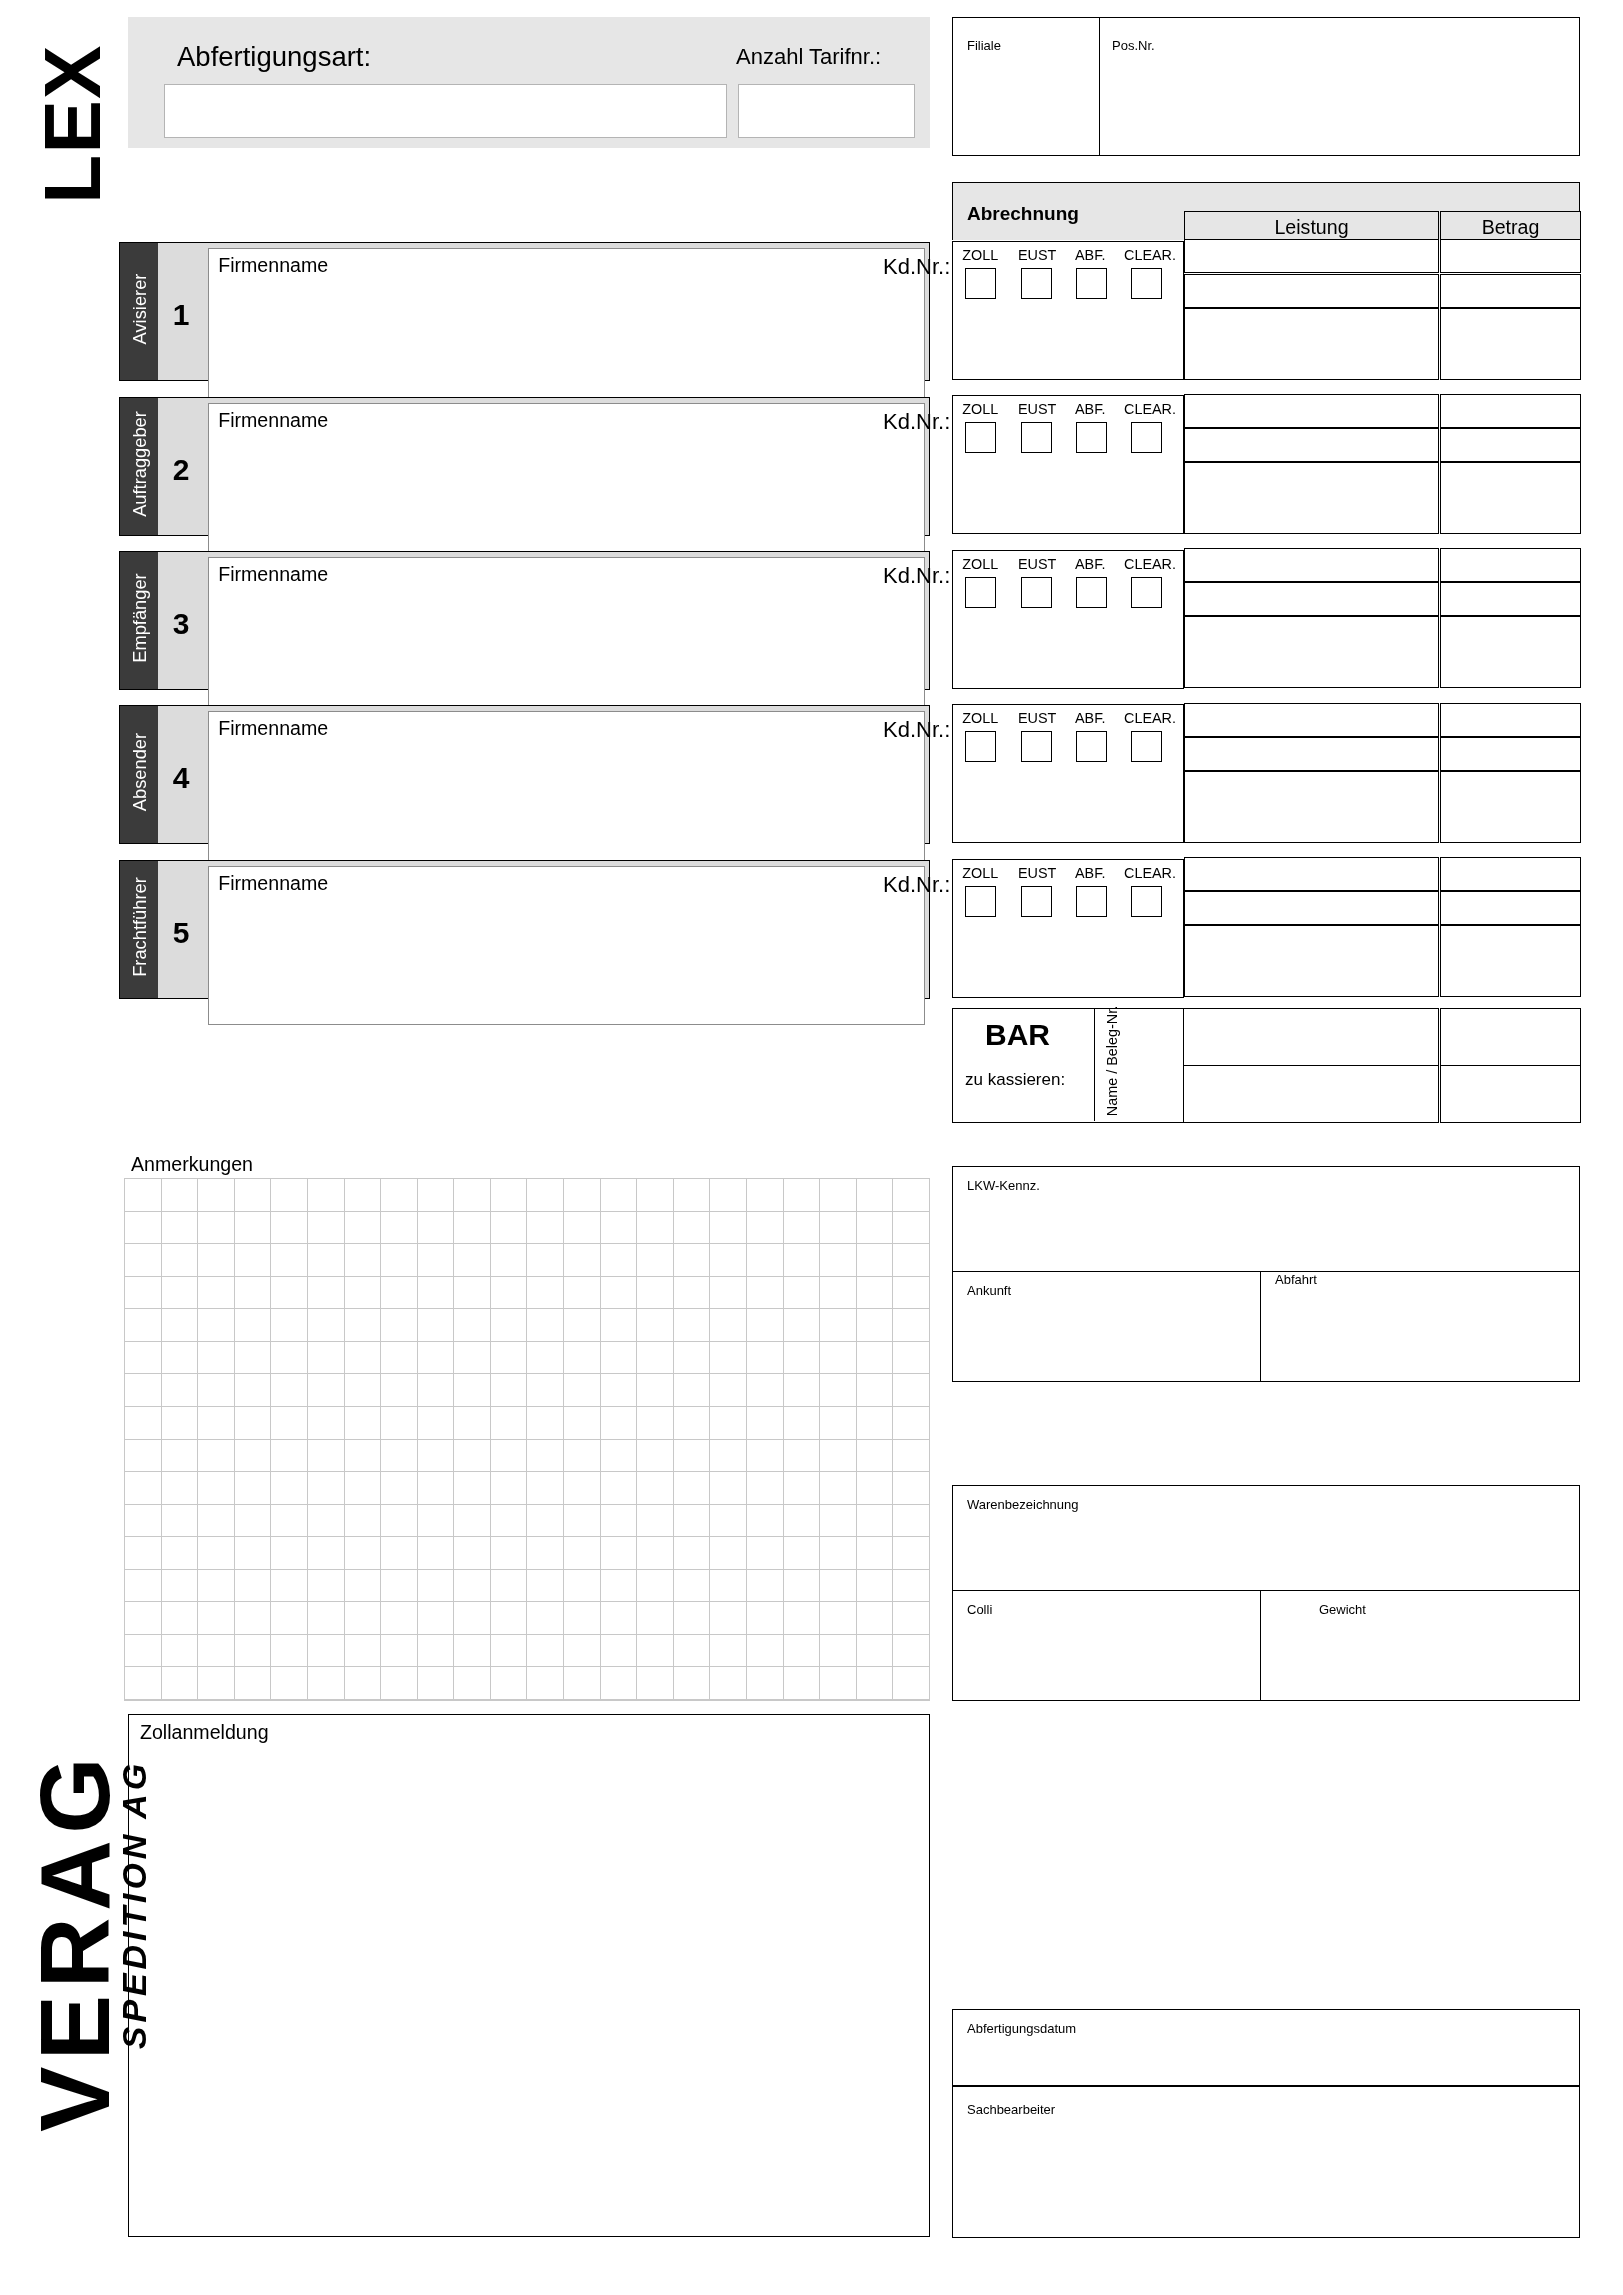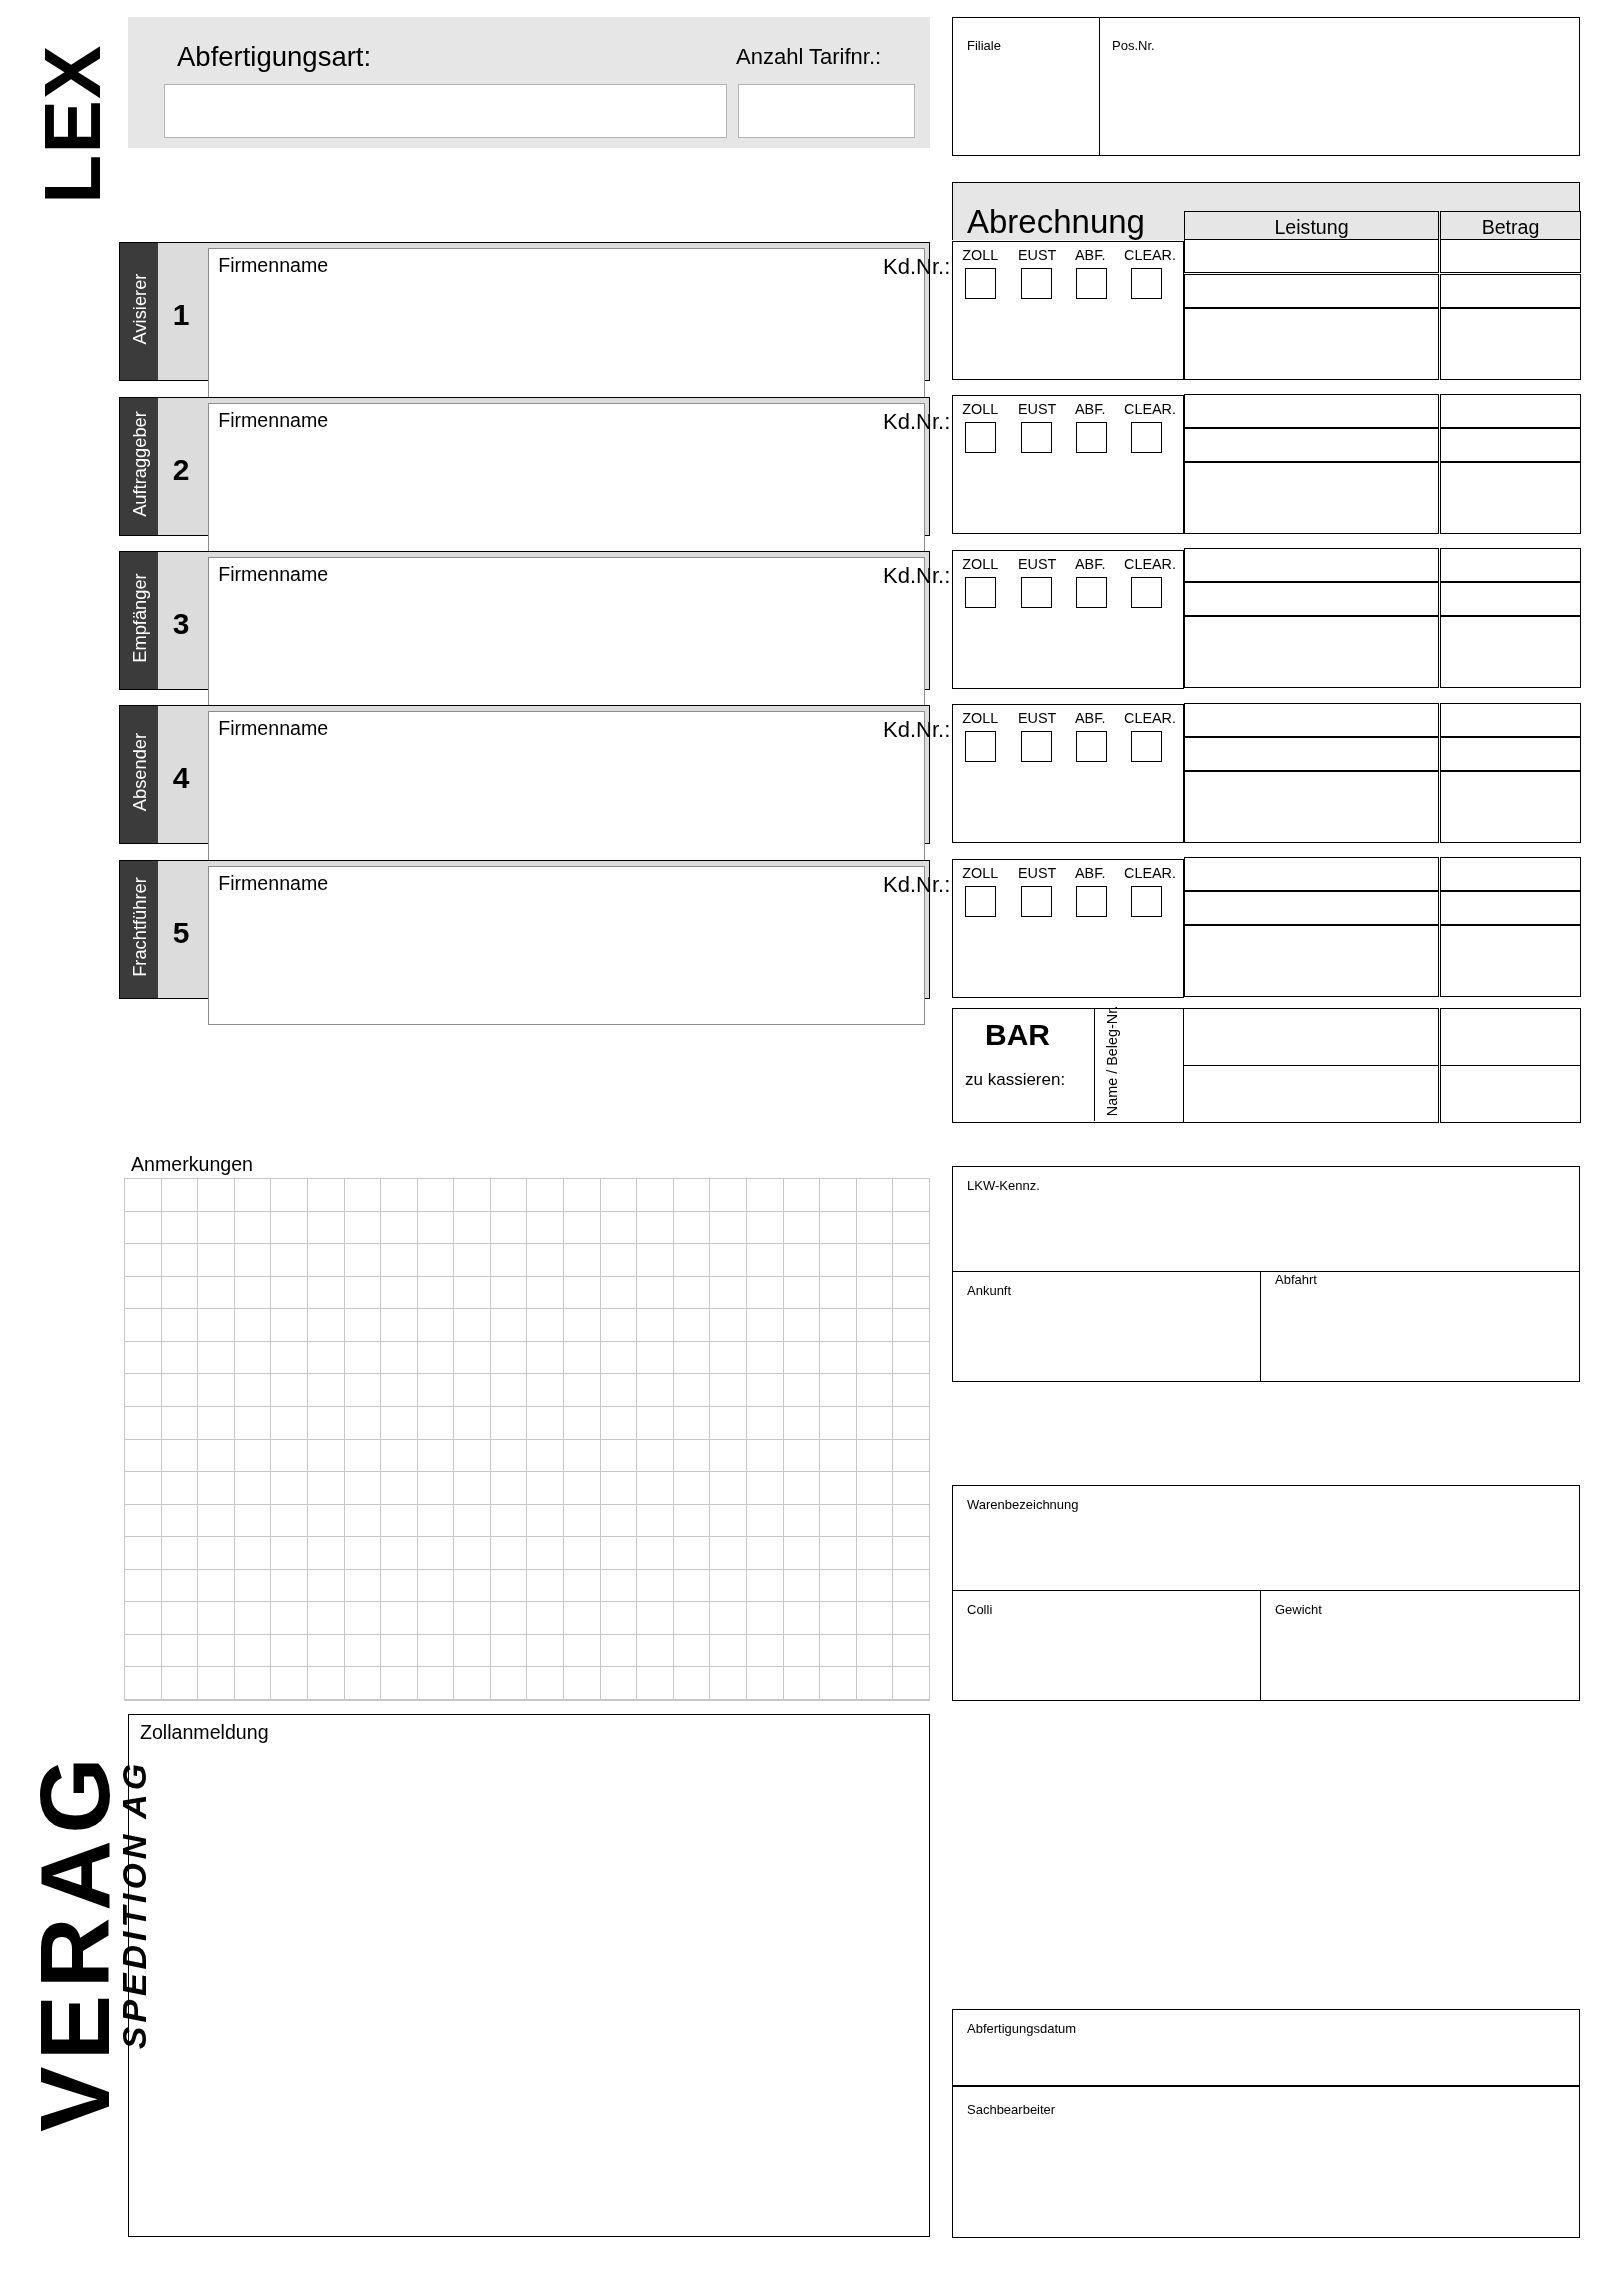--- a/index.html
+++ b/index.html
@@ -214,21 +214,22 @@
     height: 58px;
     background: #e6e6e6;
     border: 1.3px solid #000;
     border-bottom: none;
     box-sizing: border-box;
   }
   #abrech-title {
     position: absolute;
     left: 967px;
     top: 203px;
-    font-size: 33px;
+    font-size: 19px;
+    font-weight: bold;
   }
   #leistung-cell {
     position: absolute;
     left: 1184px;
     top: 211px;
     width: 255px;
     height: 29px;
     border: 0.7px solid #000;
     box-sizing: border-box;
     background: #e6e6e6;
@@ -1037,21 +1038,21 @@
   <div class="lbl" style="left:1275px; top:1272px;">Abfahrt</div>
   <div class="box" style="left:1264px; top:1310px; width:311px; height:68px; border:none;"></div>
 
   <div id="waren-box"></div>
   <div id="waren-hline"></div>
   <div id="waren-vline"></div>
   <div class="lbl" style="left:967px; top:1497px;">Warenbezeichnung</div>
   <div class="box" style="left:957px; top:1525px; width:619px; height:63px; border:none;"></div>
   <div class="lbl" style="left:967px; top:1602px;">Colli</div>
   <div class="box" style="left:957px; top:1629px; width:298px; height:68px; border:none;"></div>
-  <div class="lbl" style="left:1275px; top:1602px;">Gewicht</div>
+  <div class="lbl" style="left:1319px; top:1602px;">Gewicht</div>
   <div class="box" style="left:1264px; top:1629px; width:311px; height:68px; border:none;"></div>
 
   <div id="abfdat-box"></div>
   <div class="lbl" style="left:967px; top:2021px;">Abfertigungsdatum</div>
   <div class="box" style="left:957px; top:2047px; width:619px; height:35px; border:none;"></div>
 
   <div id="sachb-box"></div>
   <div class="lbl" style="left:967px; top:2102px;">Sachbearbeiter</div>
   <div class="box" style="left:957px; top:2129px; width:619px; height:105px; border:none;"></div>
 

